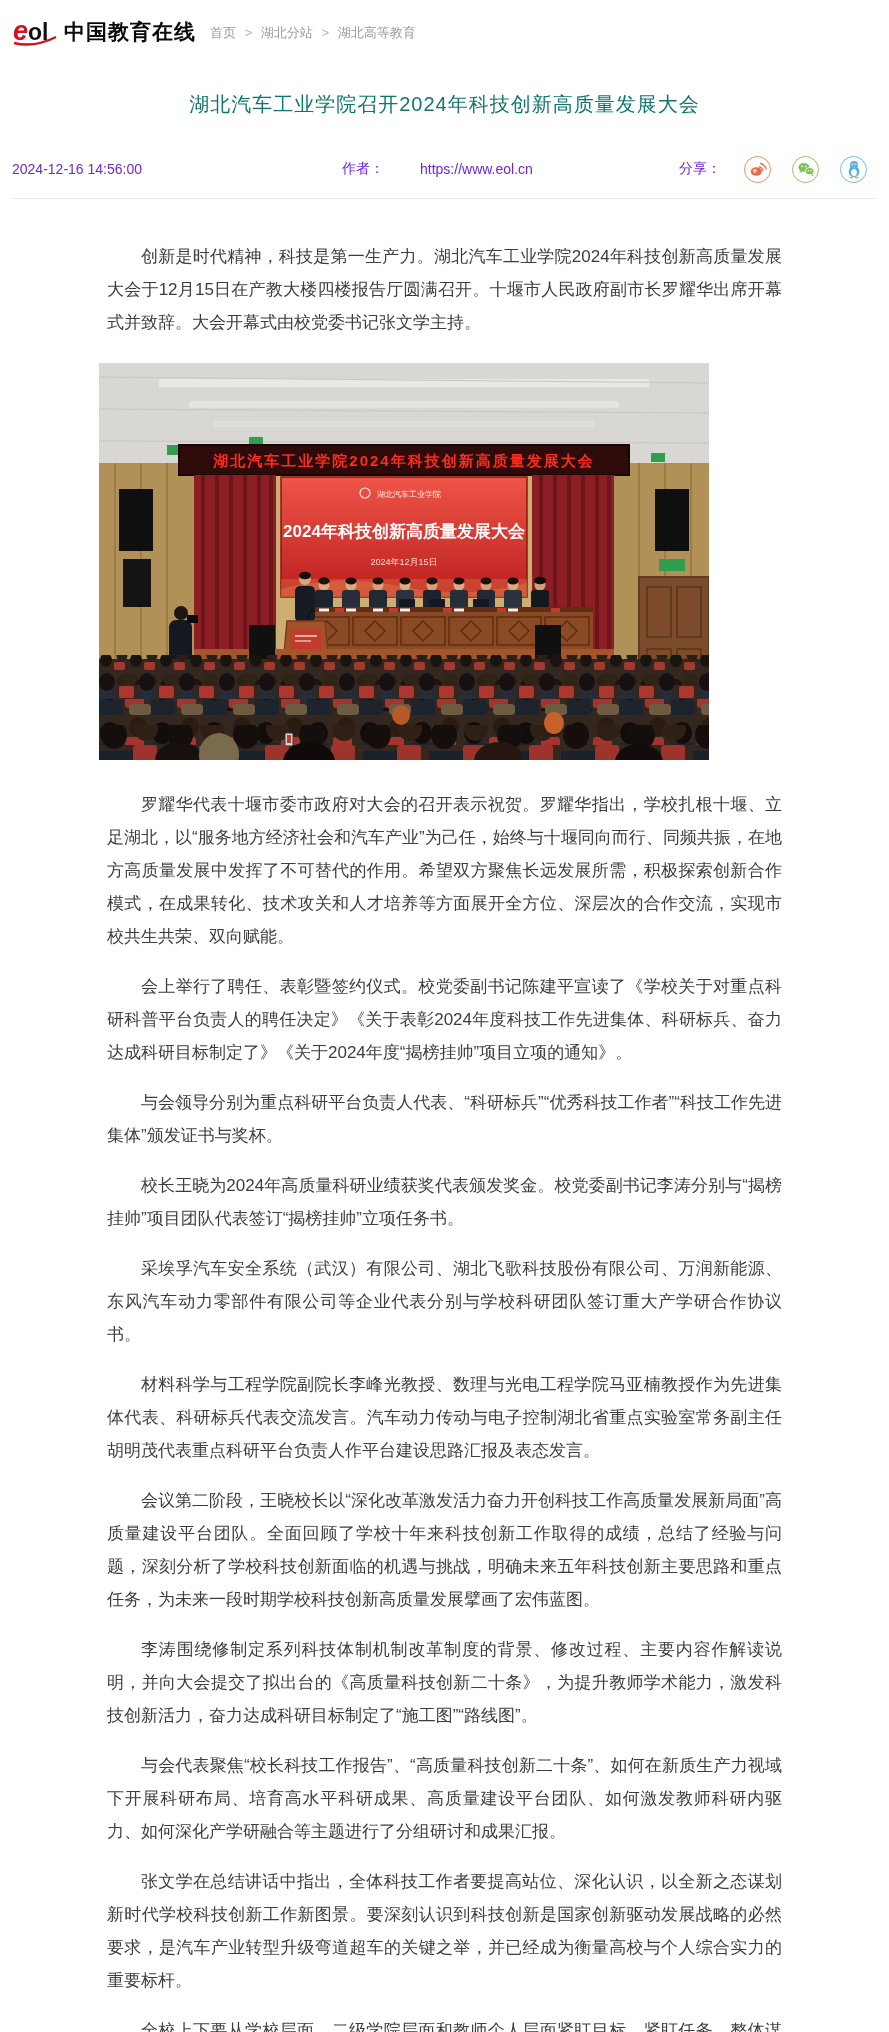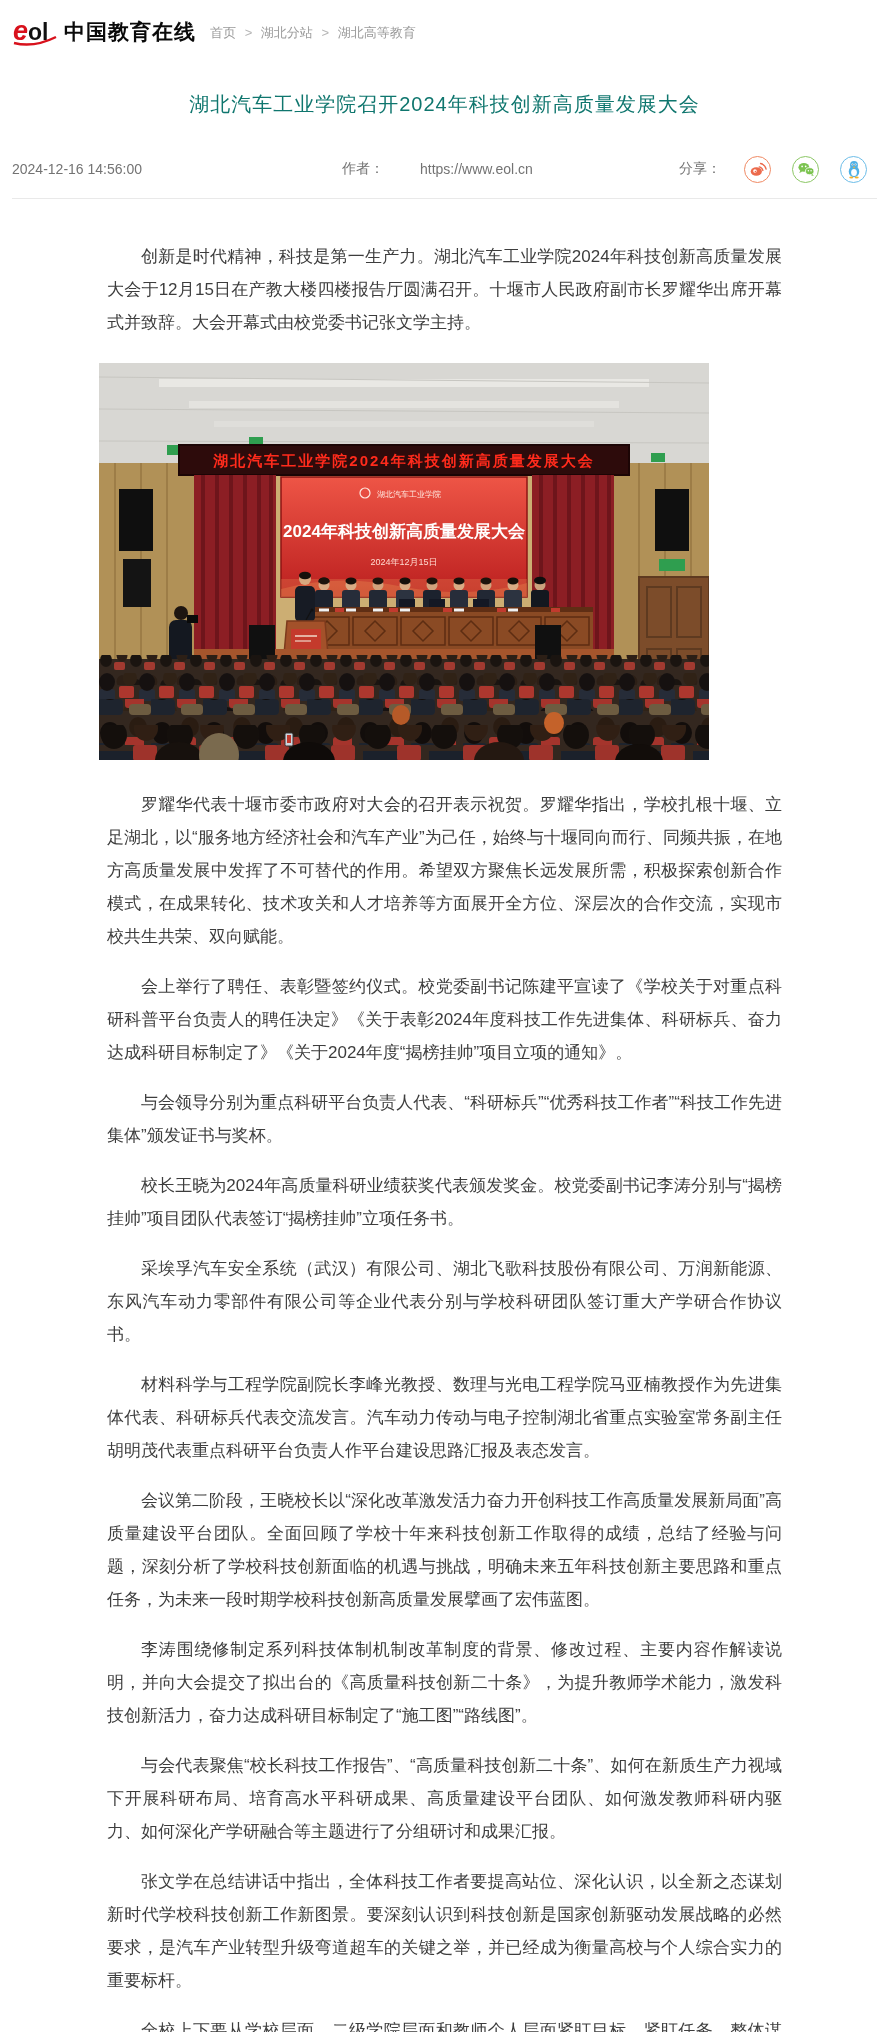--- a/index.html
+++ b/index.html
@@ -22,21 +22,21 @@
   .breadcrumb span.crumb { cursor:pointer; }
   .breadcrumb .sep { margin:0 5px; color:#b5b5b5; }
 
   
   .article-title {
     font-size:20px; line-height:40px; font-weight:normal; color:#0f766e;
     text-align:center; margin:30px 26px 30px 26px; letter-spacing:1px;
   }
   .meta-row {
     display:flex; align-items:center;
-    padding:0 22px 0 12px; font-size:14px; color:#737373; height:30px;
+    padding:0 22px 0 12px; font-size:14px; color:#6d28d9; height:30px;
   }
   .meta-author { margin-left:200px; }
   .meta-source { margin-left:36px; }
   .share-box { margin-left:auto; display:flex; align-items:center; gap:21px; }
   .share-label { margin-right:2px; }
   .share-icon {
     width:27px; height:27px; border-radius:50%;
     display:flex; align-items:center; justify-content:center;
     background:#fff; cursor:pointer;
   }

